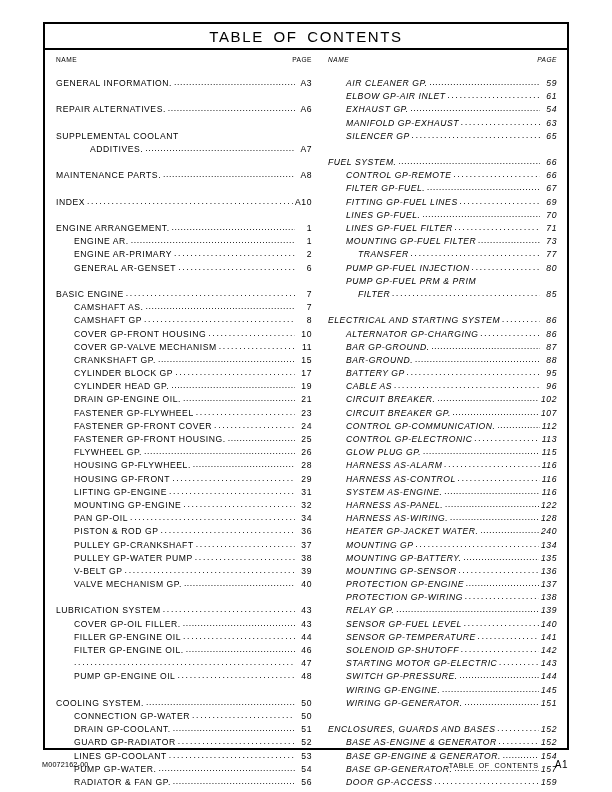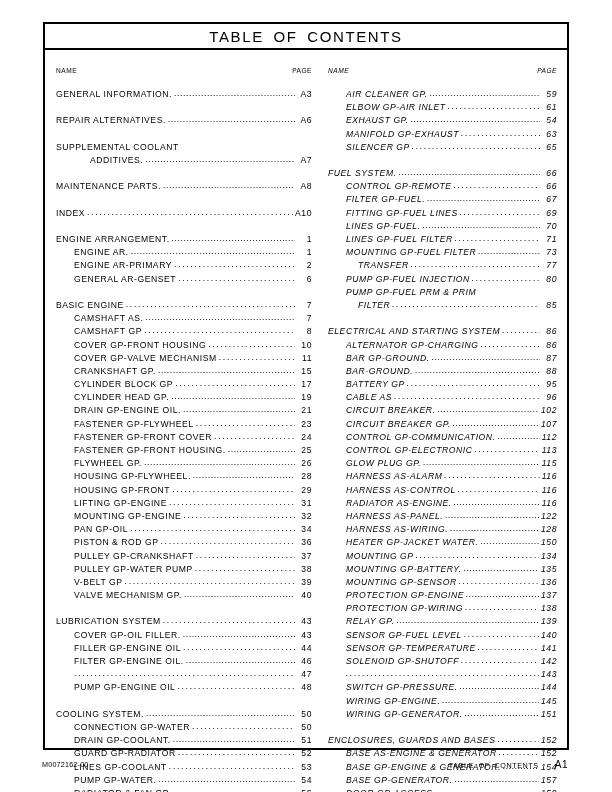--- a/index.html
+++ b/index.html
@@ -51,21 +51,21 @@
     font-size: 15px;
     letter-spacing: 1.6px;
     word-spacing: 4px;
     font-weight: 400;
   }
 
   
   .columns {
     position: absolute;
     left: 0;
-    top: 35px;
+    top: 24px;
     width: 100%;
     height: 700px;
     display: flex;
     box-sizing: border-box;
   }
   .col {
     box-sizing: border-box;
     position: relative;
     padding-top: 8px;
   }
@@ -550,38 +550,38 @@
               <span class="label">HARNESS AS-ALARM</span>
               <span class="leader">..........................................................................................</span>
               <span class="page">116</span>
             </div>
             <div class="entry sub">
               <span class="label">HARNESS AS-CONTROL</span>
               <span class="leader">..........................................................................................</span>
               <span class="page">116</span>
             </div>
             <div class="entry sub">
-              <span class="label">RADIATOR AS-ENGINE.</span>
+              <span class="label">SYSTEM AS-ENGINE.</span>
               <span class="leader tight">..........................................................................................</span>
               <span class="page">116</span>
             </div>
             <div class="entry sub">
               <span class="label">HARNESS AS-PANEL.</span>
               <span class="leader tight">..........................................................................................</span>
               <span class="page">122</span>
             </div>
             <div class="entry sub">
               <span class="label">HARNESS AS-WIRING.</span>
               <span class="leader tight">..........................................................................................</span>
               <span class="page">128</span>
             </div>
             <div class="entry sub">
               <span class="label">HEATER GP-JACKET WATER.</span>
               <span class="leader tight">..........................................................................................</span>
-              <span class="page">150</span>
+              <span class="page">240</span>
             </div>
             <div class="entry sub">
               <span class="label">MOUNTING GP</span>
               <span class="leader">..........................................................................................</span>
               <span class="page">134</span>
             </div>
             <div class="entry sub">
               <span class="label">MOUNTING GP-BATTERY.</span>
               <span class="leader tight">..........................................................................................</span>
               <span class="page">135</span>
@@ -615,20 +615,21 @@
               <span class="label">SENSOR GP-TEMPERATURE</span>
               <span class="leader">..........................................................................................</span>
               <span class="page">141</span>
             </div>
             <div class="entry sub">
               <span class="label">SOLENOID GP-SHUTOFF</span>
               <span class="leader">..........................................................................................</span>
               <span class="page">142</span>
             </div>
             <div class="entry sub">
+              <span class="label">STARTING MOTOR GP-ELECTRIC</span>
               <span class="leader">..........................................................................................</span>
               <span class="page">143</span>
             </div>
             <div class="entry sub">
               <span class="label">SWITCH GP-PRESSURE.</span>
               <span class="leader tight">..........................................................................................</span>
               <span class="page">144</span>
             </div>
             <div class="entry sub">
               <span class="label">WIRING GP-ENGINE.</span>

